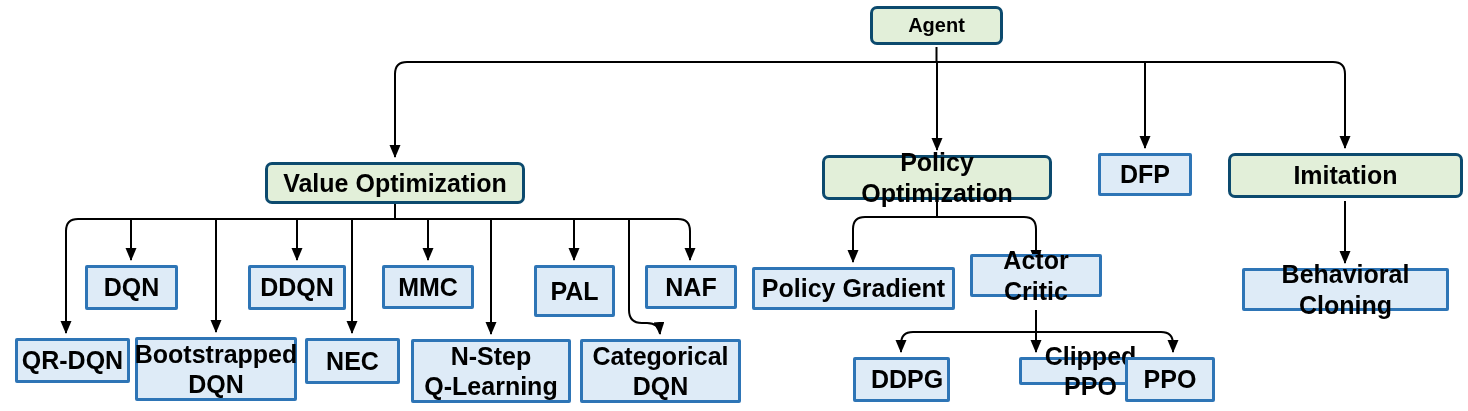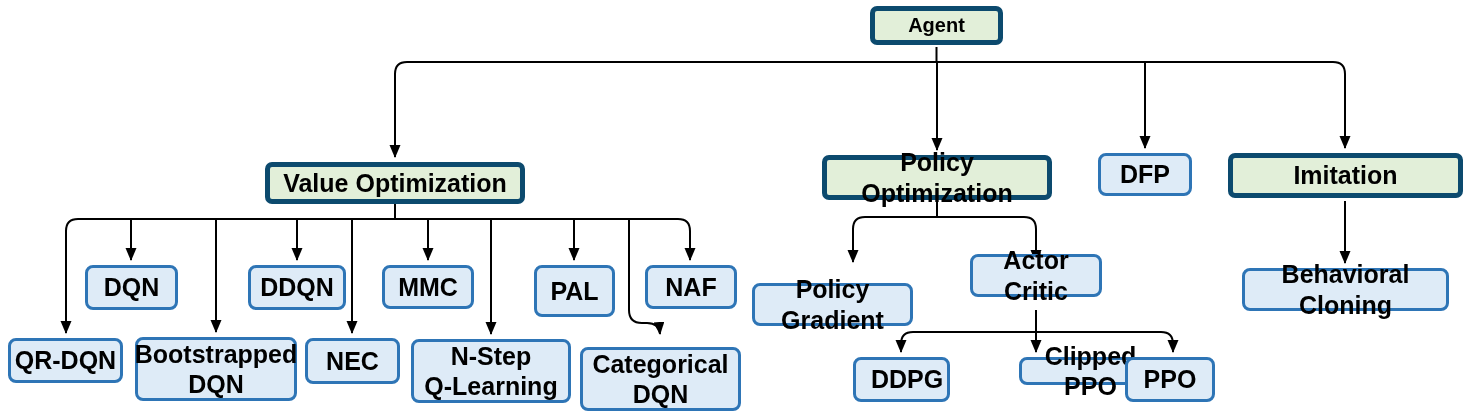--- a/index.html
+++ b/index.html
@@ -24,45 +24,45 @@
     justify-content: center;
     text-align: center;
     font-weight: bold;
     color: #000000;
     font-size: 25px;
     line-height: 1.22;
     white-space: pre-line;
   }
   .green {
     background: #e2efd9;
-    border: 5px solid #0c4a6e;
+    border: 3px solid #0c4a6e;
     border-radius: 7px;
   }
   .blue {
     background: #deebf7;
     border: 3px solid #2e75b6;
-    border-radius: 8px;
+    border-radius: 2px;
   }
   
   .n-agent        { left: 870px;  top: 6px;   width: 133px; height: 39px; font-size: 20px; }
   .n-valopt       { left: 265px;  top: 162px; width: 260px; height: 42px; }
   .n-polopt       { left: 822px;  top: 155px; width: 230px; height: 45px; }
   .n-dfp          { left: 1098px; top: 153px; width: 94px;  height: 43px; }
   .n-imitation    { left: 1228px; top: 153px; width: 235px; height: 45px; }
   .n-dqn          { left: 85px;   top: 265px; width: 93px;  height: 45px; }
   .n-ddqn         { left: 248px;  top: 265px; width: 98px;  height: 45px; }
   .n-mmc          { left: 382px;  top: 265px; width: 92px;  height: 44px; }
   .n-pal          { left: 534px;  top: 265px; width: 81px;  height: 52px; }
   .n-naf          { left: 645px;  top: 265px; width: 92px;  height: 44px; }
-  .n-qrdqn        { left: 8px;    top: 338px; width: 115px; height: 45px; }
+  .n-qrdqn        { left: 15px;    top: 338px; width: 115px; height: 45px; }
   .n-bootstrapped { left: 135px;  top: 337px; width: 162px; height: 64px; }
   .n-nec          { left: 305px;  top: 338px; width: 95px;  height: 46px; }
   .n-nstep        { left: 411px;  top: 339px; width: 160px; height: 64px; }
-  .n-catdqn       { left: 580px;  top: 339px; width: 161px; height: 64px; margin-top: 8px; }
-  .n-polgrad      { left: 752px;  top: 267px; width: 161px; height: 43px; margin-top: 16px; }
+  .n-catdqn       { left: 580px;  top: 339px; width: 161px; height: 64px; }
+  .n-polgrad      { left: 752px;  top: 267px; width: 203px; height: 43px; }
   .n-actorcritic  { left: 970px;  top: 254px; width: 132px; height: 43px; }
   .n-ddpg         { left: 853px;  top: 357px; width: 97px;  height: 45px; padding-left: 11px; }
   .n-clippedppo   { left: 1019px;  top: 357px; width: 143px; height: 28px; }
   .n-ppo          { left: 1125px; top: 357px; width: 90px;  height: 45px; }
   .n-behavioral   { left: 1242px; top: 268px; width: 207px; height: 43px; }
 </style>
 </head>
 <body>
 
 <div class="canvas">

